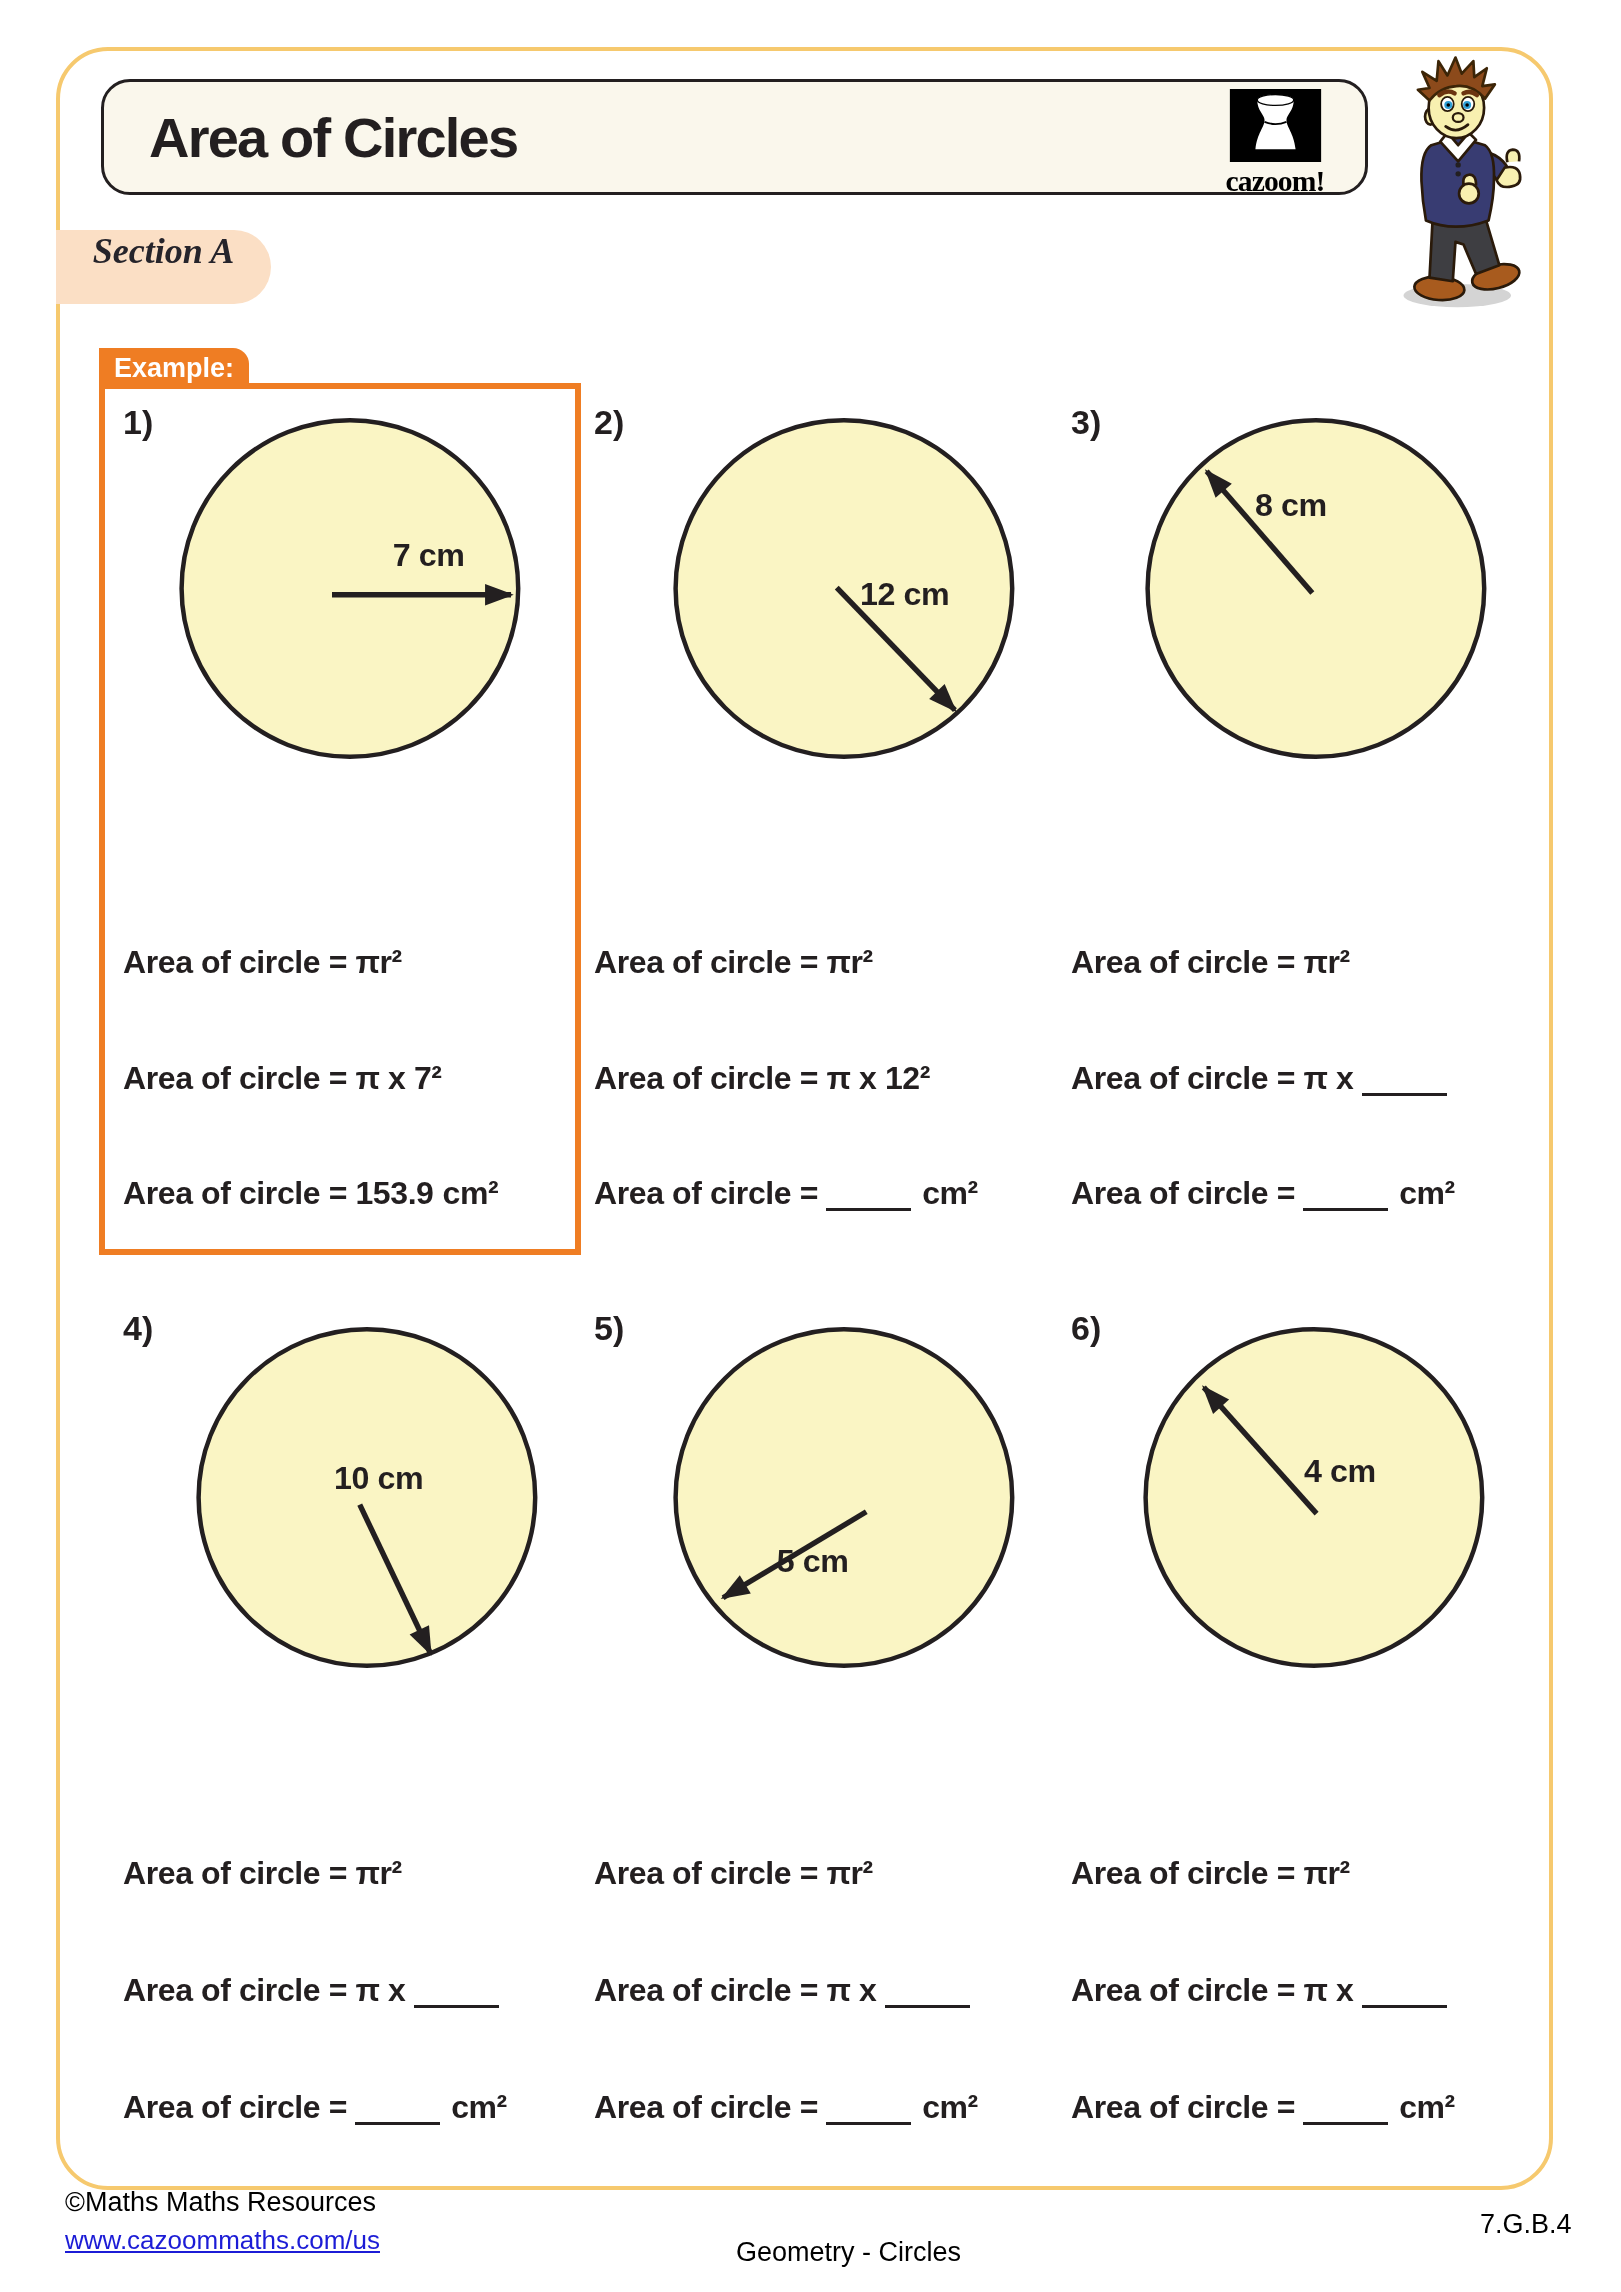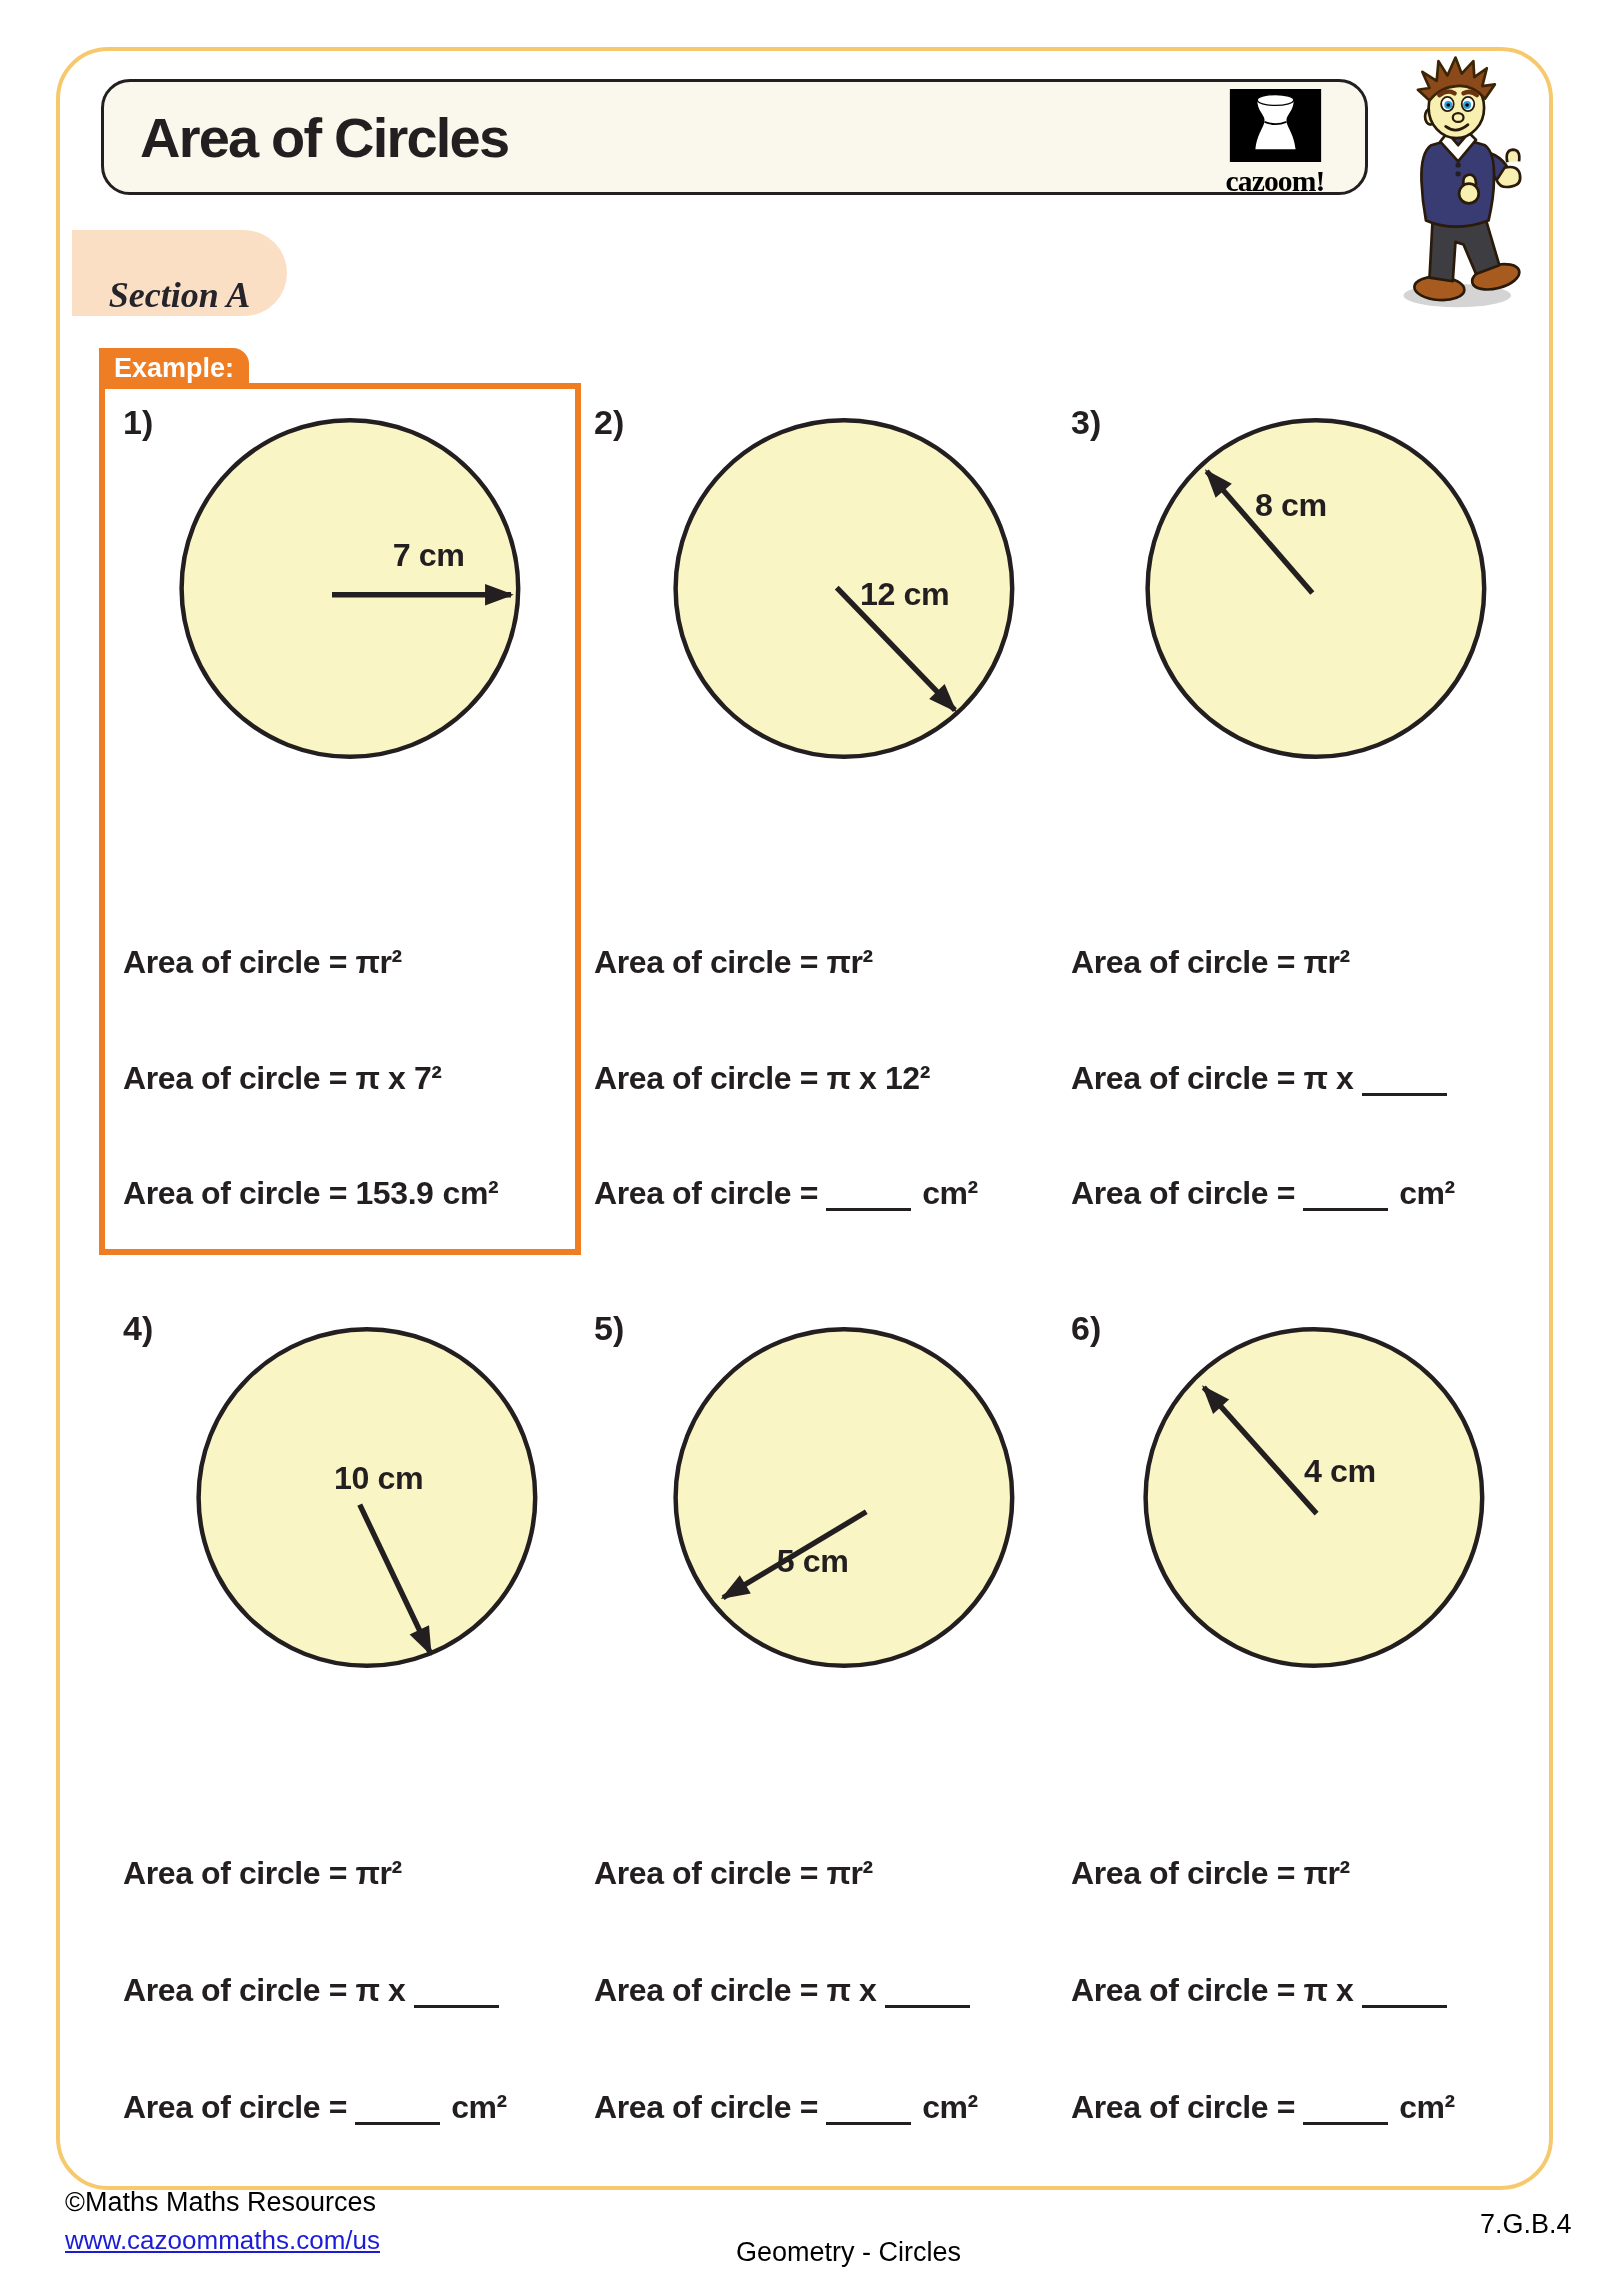--- a/index.html
+++ b/index.html
@@ -11,27 +11,27 @@
     --cream:#FAF7EC;
     --blue:#1C1CD6;
   }
   html,body{margin:0;padding:0;background:#fff;}
   .page{position:relative;width:1622px;height:2293px;background:#fff;overflow:hidden;
         font-family:"Liberation Sans",sans-serif;color:var(--ink);}
   .page-border{position:absolute;left:56px;top:47px;width:1497px;height:2143px;
         border:4.5px solid var(--gold);border-radius:52px;box-sizing:border-box;}
   .title-box{position:absolute;left:101px;top:79px;width:1267px;height:116px;box-sizing:border-box;
         background:var(--cream);border:3.6px solid var(--ink);border-radius:29px;
-        display:flex;align-items:center;}
+        display:flex;align-items:center;padding-left:9px;}
   .title-box h1{margin:0 0 0 36px;font-size:56px;font-weight:700;letter-spacing:-1.8px;color:var(--ink);}
   .logo{position:absolute;right:23px;top:7.2px;width:134px;text-align:center;}
   .logo-word{font-family:"Liberation Serif",serif;font-weight:700;font-size:29.6px;letter-spacing:-0.9px;margin-top:0px;color:#000;}
   .mascot{position:absolute;left:1390px;top:45px;z-index:3;}
-  .section-pill{position:absolute;left:72px;top:230px;width:215px;height:86px;background:var(--peach);
-        border-radius:0 45px 45px 0;display:flex;align-items:flex-end;justify-content:center;}
+  .section-pill{position:absolute;left:56px;top:230px;width:215px;height:74px;background:var(--peach);
+        border-radius:0 45px 45px 0;display:flex;align-items:flex-start;justify-content:center;}
   .section-pill span{font-family:"Liberation Serif",serif;font-style:italic;font-weight:700;font-size:36px;color:#26242B;}
   .instruction{position:absolute;left:302px;top:230px;height:90px;display:flex;align-items:center;
         font-family:"Liberation Serif",serif;font-style:italic;font-size:31px;color:#26242B;}
   .example-box{position:absolute;left:99px;top:383px;width:482px;height:872px;box-sizing:border-box;
         border:6.3px solid var(--orange);}
   .example-tab{position:absolute;left:99px;top:348px;height:41px;padding:0 15px;background:var(--orange);
         border-radius:0 16px 0 0;display:flex;align-items:center;z-index:2;
         color:#fff;font-weight:700;font-size:27px;}
   .num{position:absolute;font-size:34px;font-weight:700;color:var(--ink);}
   .circle-svg{position:absolute;}

